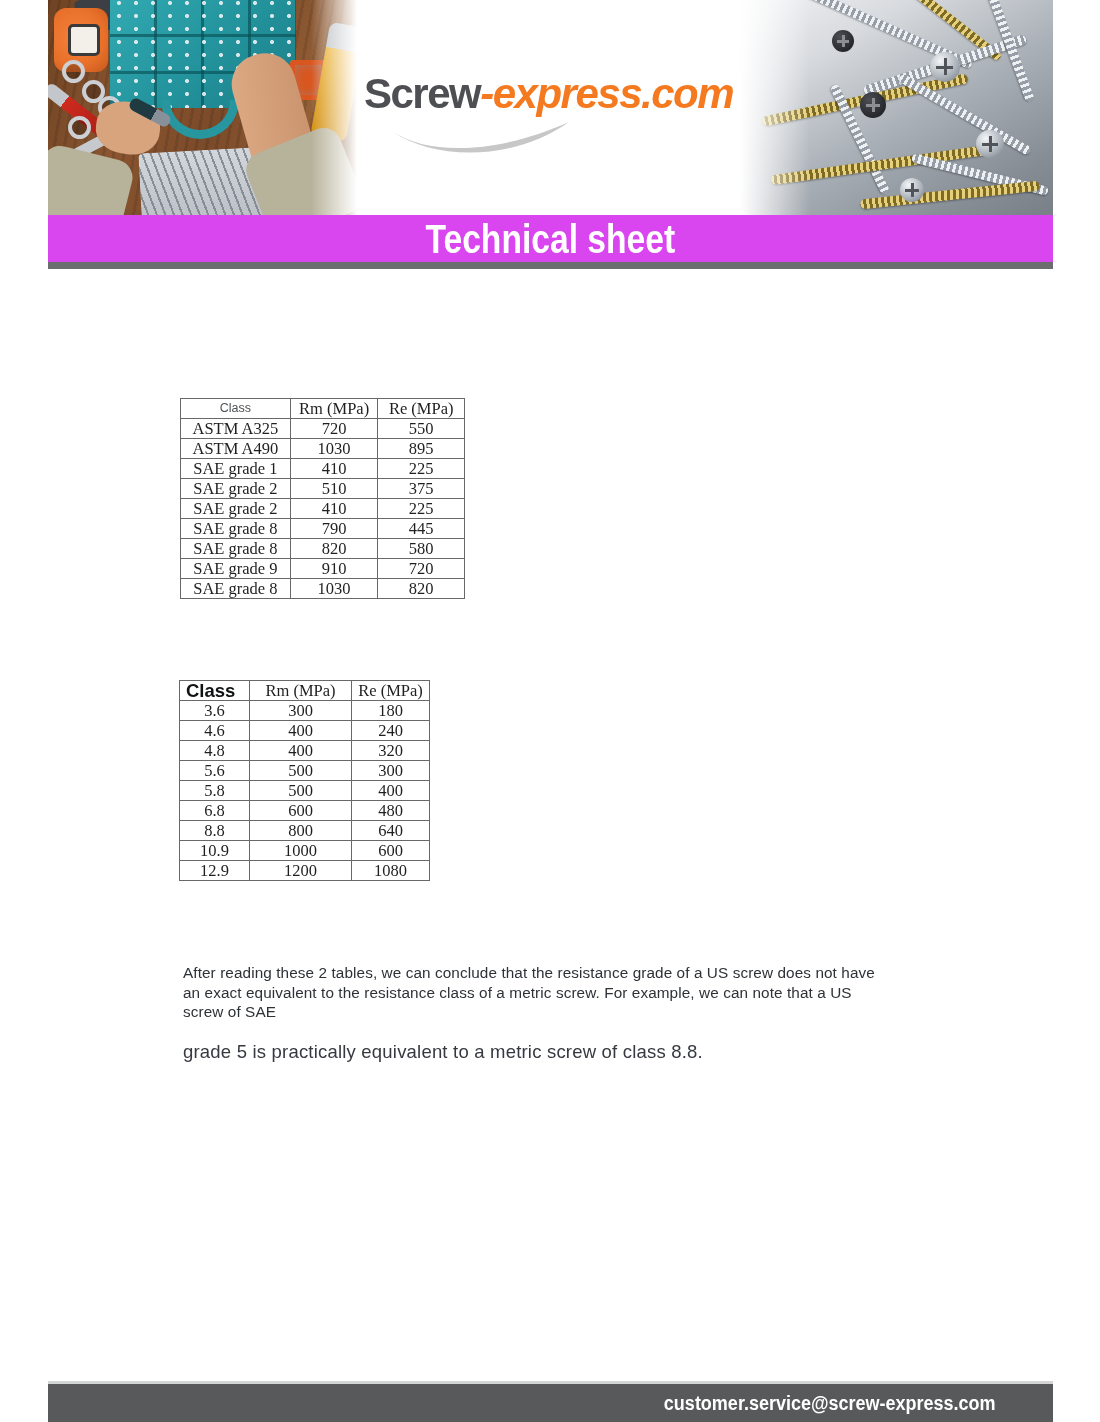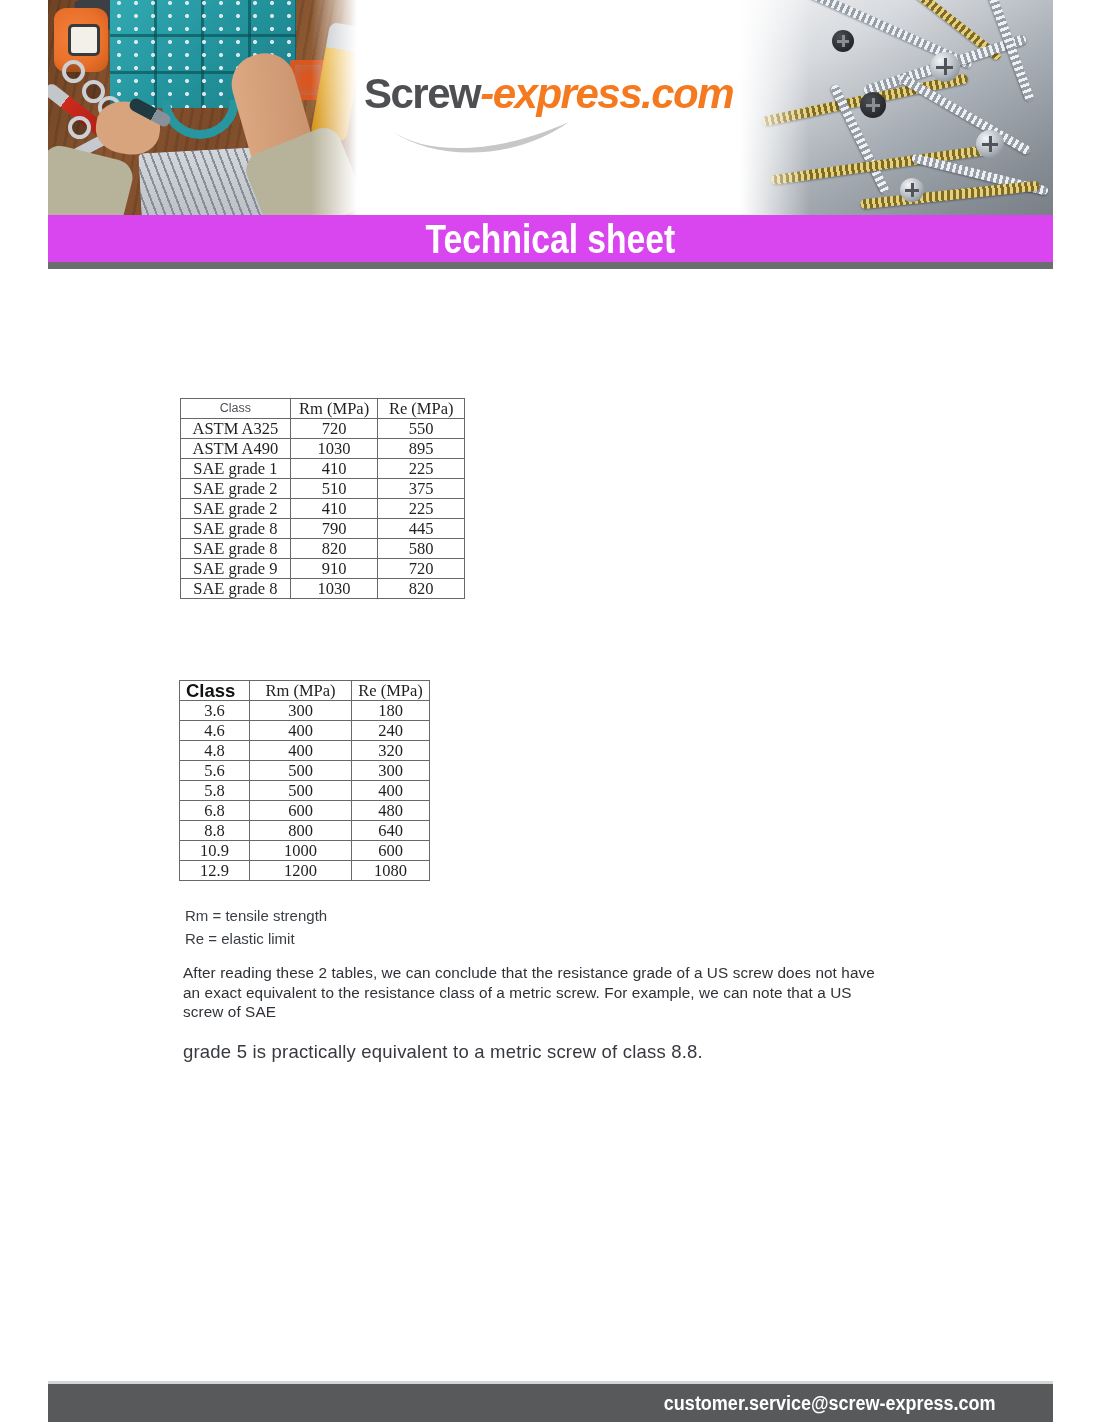--- a/index.html
+++ b/index.html
@@ -282,24 +282,20 @@
           <td>600</td>
         </tr>
         <tr>
           <td>12.9</td>
           <td>1200</td>
           <td>1080</td>
         </tr>
       </tbody>
     </table>
 
-  <div class="notes">
-    <p>Rm = tensile strength</p>
-    <p>Re = elastic limit</p>
-  </div>
 
   <div class="paragraph">
     <span class="para-small">After reading these 2 tables, we can conclude that the resistance grade of a US screw does not have an exact equivalent to the resistance class of a metric screw. For example, we can note that a US screw of SAE</span>
     <span class="para-large">grade 5 is practically equivalent to a metric screw of class 8.8.</span>
   </div>
 
   <div class="footer-line"></div>
   <div class="footer">
     <span class="footer-email">customer.service@screw-express.com</span>
   </div>

